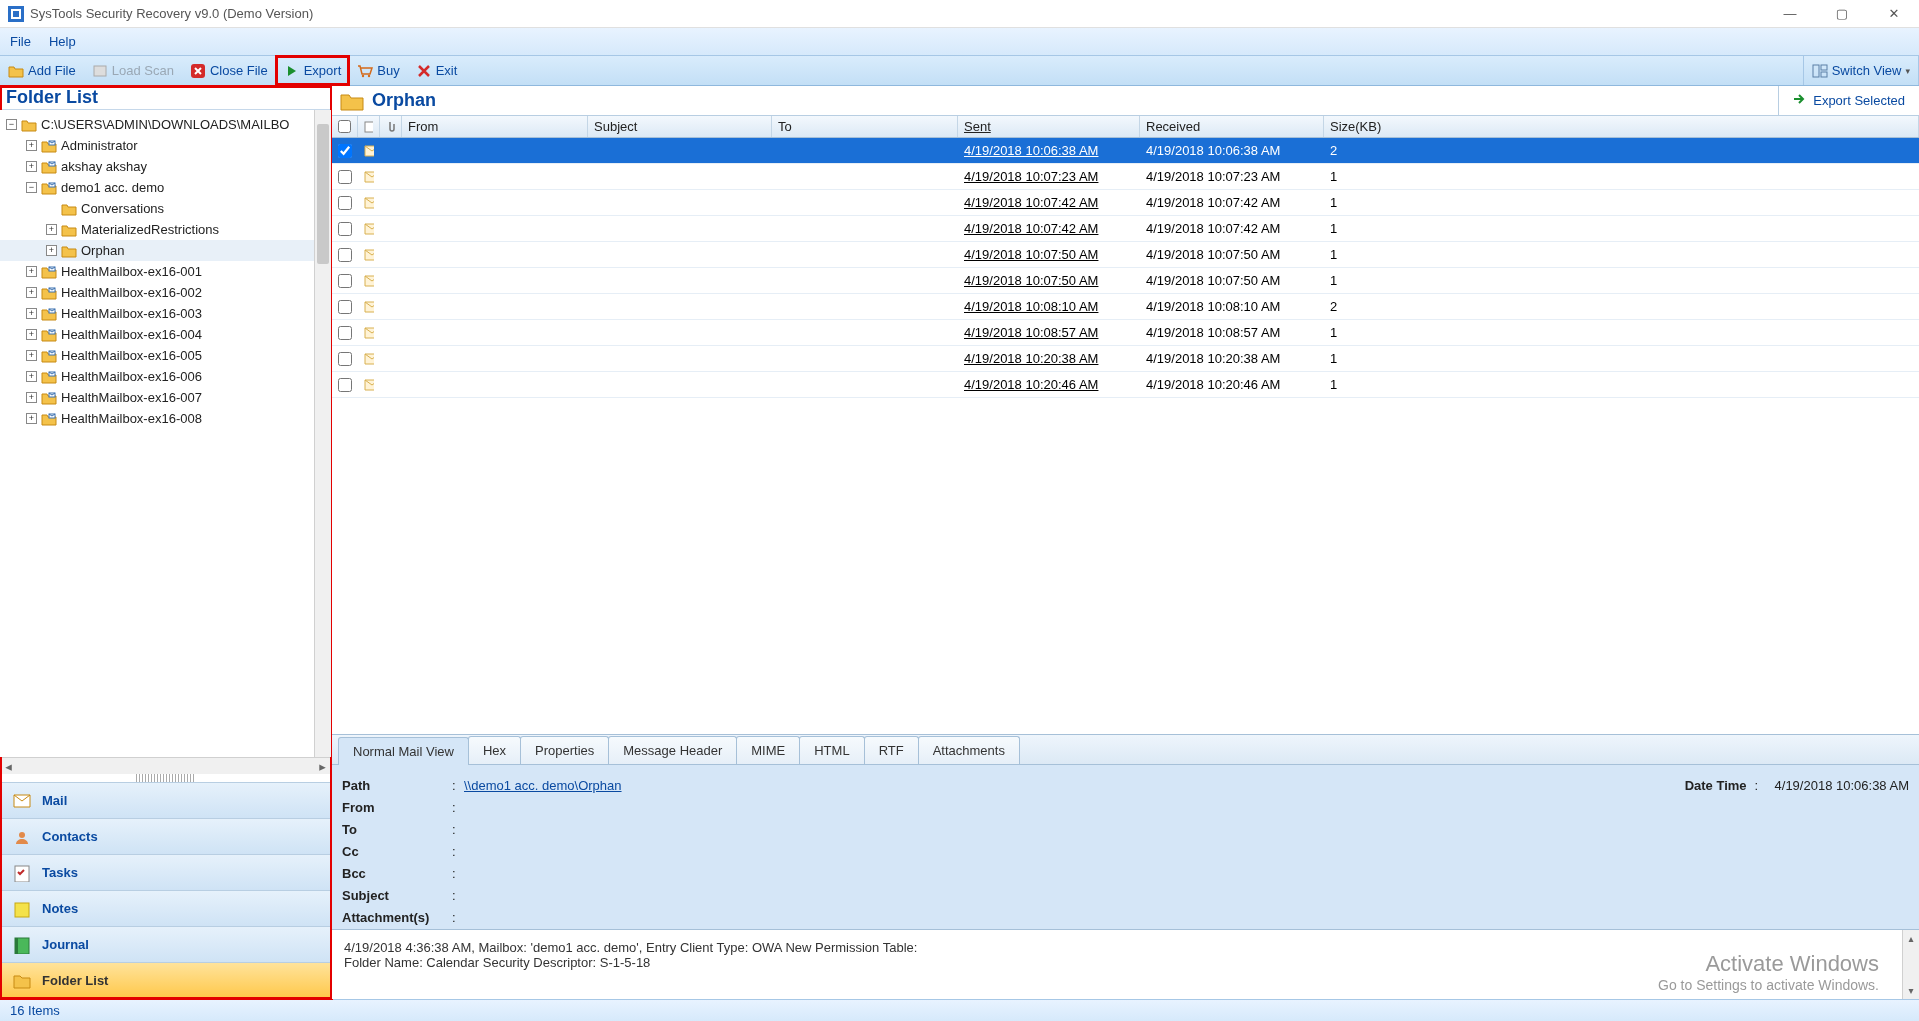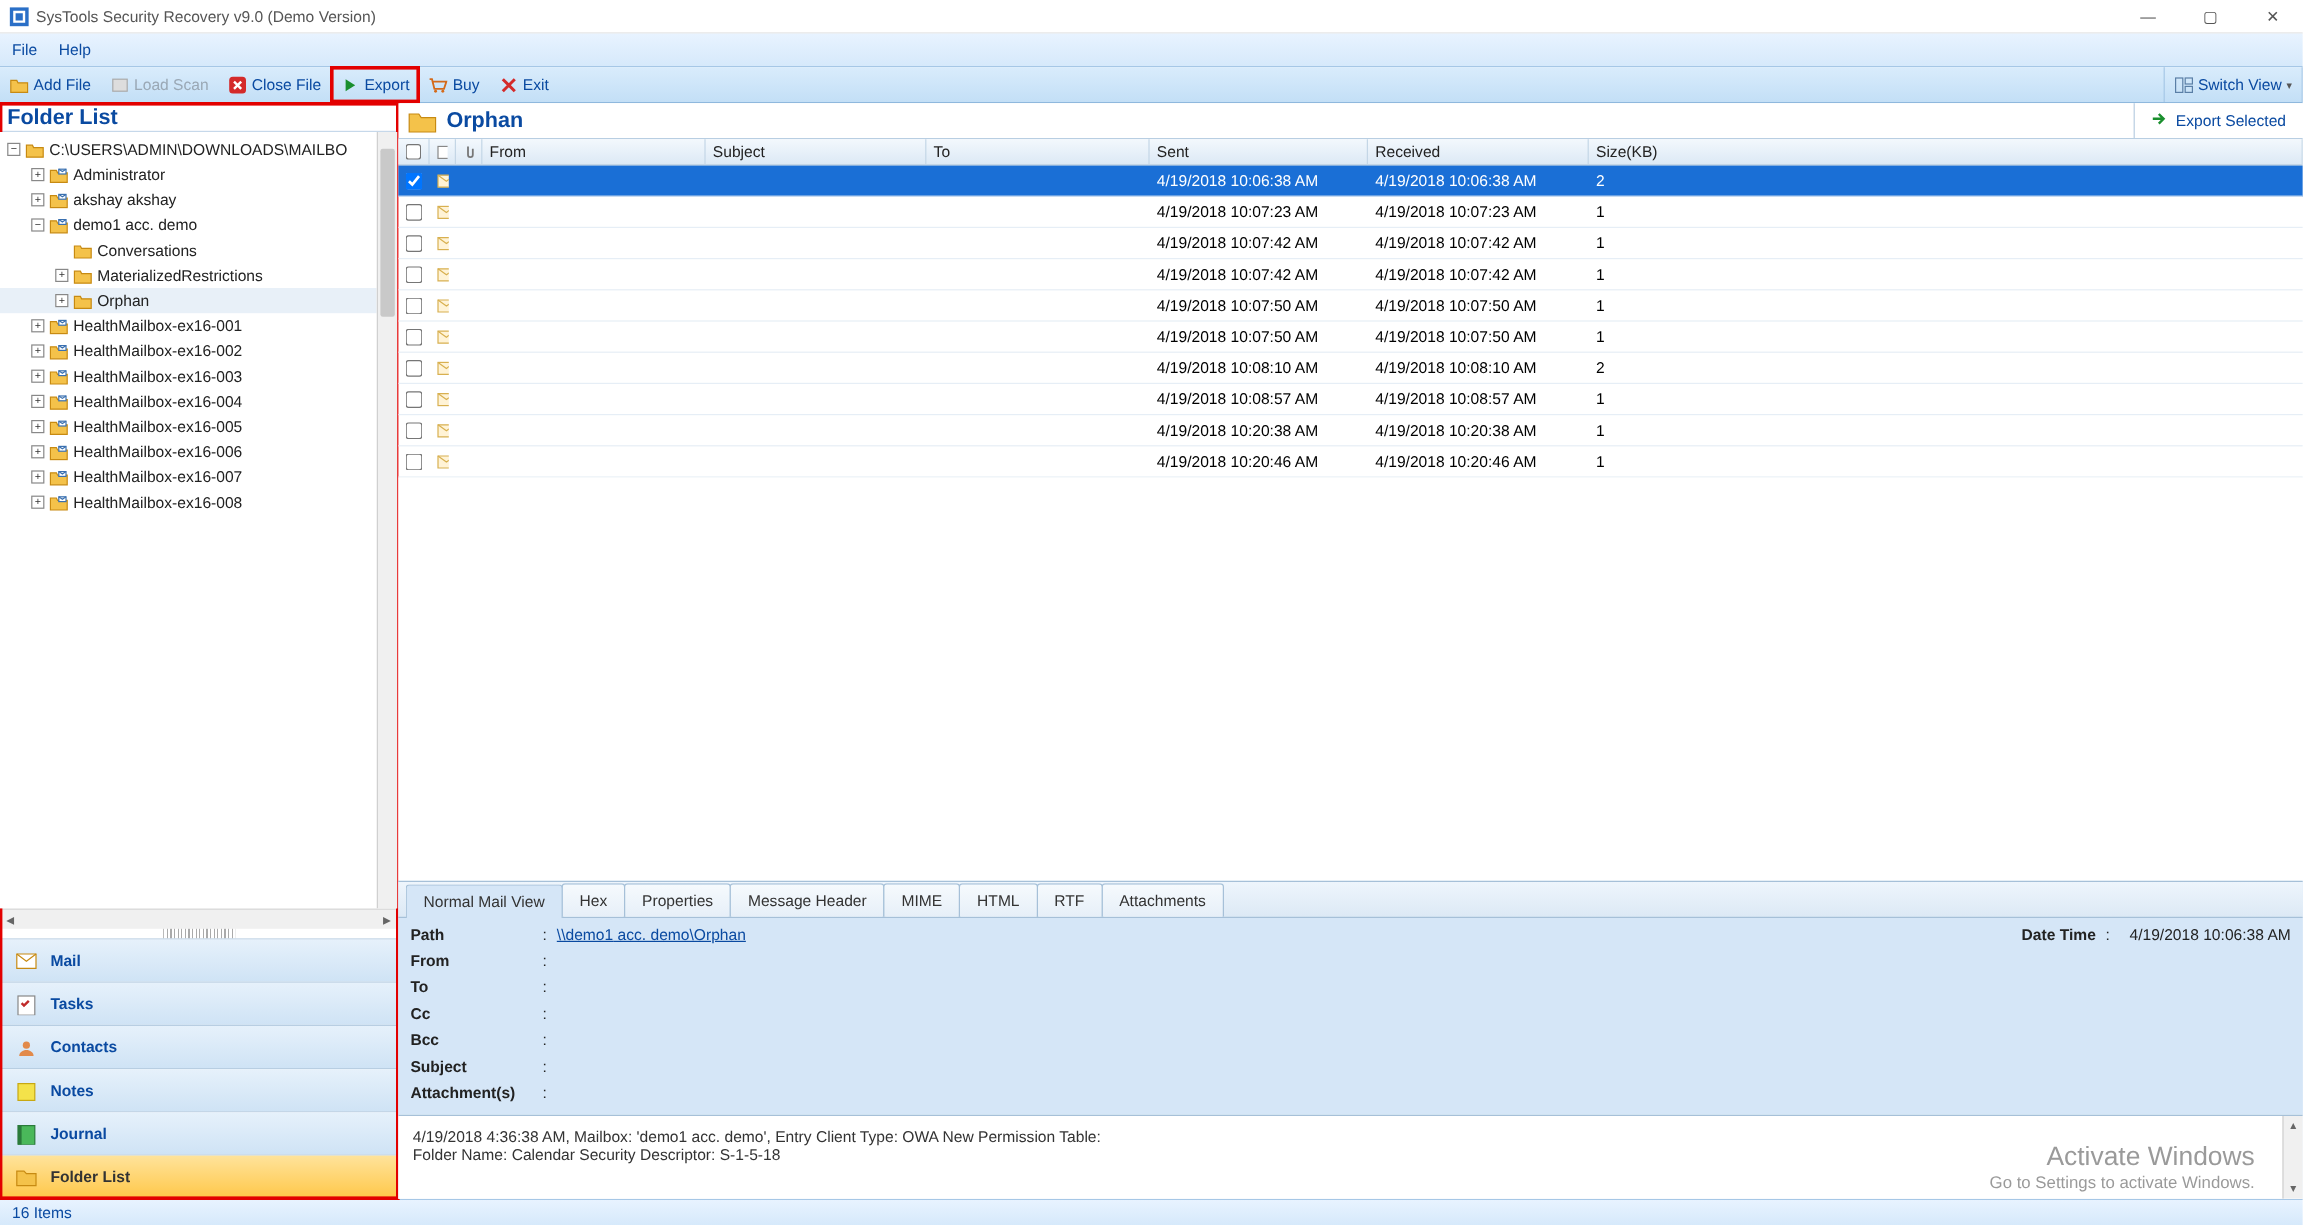--- a/index.html
+++ b/index.html
@@ -56,39 +56,39 @@
 .content-hdr .export-sel { display: flex; align-items: center; gap: 6px; padding: 0 14px; height: 100%; border-left: 1px solid #b8cee2; color: #0a4aa1; cursor: default; }
 
 .grid-hdr { height: 22px; background: linear-gradient(#f3f8fd,#dce9f5); display: flex; align-items: center; border-bottom: 1px solid #a6c0d8; }
 .grid-hdr .gcol { height: 100%; display: flex; align-items: center; padding: 0 6px; border-right: 1px solid #c4d6e6; color: #222; }
 .gc-chk { width: 26px; justify-content: center; }
 .gc-ico1 { width: 22px; justify-content: center; }
 .gc-ico2 { width: 22px; justify-content: center; }
 .gc-from { width: 186px; }
 .gc-subj { width: 184px; }
 .gc-to { width: 186px; }
-.gc-sent { width: 182px; }
+.gc-sent { width: 182px; text-decoration: underline; }
 .gc-recv { width: 184px; }
 .gc-size { flex: 1; }
 
 .grid-body { flex: 0 0 auto; }
 .grid-row { height: 26px; display: flex; align-items: center; border-bottom: 1px solid #e6eef6; }
 .grid-row.selected { background: #1a6fd6; color: #fff; }
 .grid-row .gcell { padding: 0 6px; display: flex; align-items: center; height: 100%; }
 .grid-row input[type=checkbox] { width: 14px; height: 14px; }
 
 .gap { flex: 1; background: #fff; }
 
 .preview { border-top: 1px solid #a6c0d8; background: #d5e6f7; display: flex; flex-direction: column; }
 .tabs { height: 30px; background: linear-gradient(#eef5fc,#dce9f5); display: flex; align-items: flex-end; padding: 0 6px; gap: 0; border-bottom: 1px solid #a6c0d8; }
 .tab { padding: 6px 14px; border: 1px solid #a6c0d8; border-bottom: none; background: linear-gradient(#f6fafd,#e6eff8); color: #333; cursor: default; border-radius: 3px 3px 0 0; margin-right: -1px; }
 .tab.active { background: #d5e6f7; position: relative; top: 1px; }
 
 .meta { padding: 6px 10px 4px; background: #d5e6f7; }
-.meta-row { display: flex; align-items: flex-start; height: 22px; }
+.meta-row { display: flex; align-items: flex-end; height: 22px; }
 .meta-row .mlbl { width: 110px; font-weight: bold; color: #222; }
 .meta-row .mcolon { width: 12px; color: #222; }
 .meta-row .mval { color: #222; }
 .meta-row .mval a { color: #0a4aa1; text-decoration: underline; }
 .meta .dt { margin-left: auto; display: flex; gap: 8px; }
 .meta .dt .mlbl { width: auto; }
 
 .body-pane { background: #fff; border-top: 1px solid #a6c0d8; padding: 10px 12px; font-family: 'Courier New', monospace; font-size: 13px; color: #333; position: relative; height: 70px; overflow: hidden; }
 .body-vscroll { position: absolute; right: 0; top: 0; bottom: 0; width: 17px; background: #f0f0f0; border-left: 1px solid #d0d0d0; display: flex; flex-direction: column; align-items: center; justify-content: space-between; }
 .body-vscroll .arr { height: 17px; color: #666; font-size: 10px; line-height: 17px; }
@@ -342,31 +342,31 @@
     <div class="navbtns" id="navbtns">
         <div class="navbtn">
           <span class="nicon"><svg width="20" height="18">
               <path d="M2 3h16v12H2z" fill="#fff" stroke="#c78a12"></path>
               <path d="M2 3l8 6 8-6" fill="none" stroke="#c78a12"></path>
             </svg></span>
           <span>Mail</span>
         </div>
         <div class="navbtn">
           <span class="nicon"><svg width="20" height="18">
+              <circle cx="10" cy="7" r="3" fill="#e28a4a"></circle>
+              <path d="M4 16c0-3 3-5 6-5s6 2 6 5" fill="#e28a4a"></path>
+            </svg></span>
+          <span>Contacts</span>
+        </div>
+        <div class="navbtn">
+          <span class="nicon"><svg width="20" height="18">
               <rect x="3" y="2" width="14" height="16" fill="#fff" stroke="#888"></rect>
               <path d="M6 8l2 2 4-4" fill="none" stroke="#c02a2a" stroke-width="2"></path>
             </svg></span>
           <span>Tasks</span>
-        </div>
-        <div class="navbtn">
-          <span class="nicon"><svg width="20" height="18">
-              <circle cx="10" cy="7" r="3" fill="#e28a4a"></circle>
-              <path d="M4 16c0-3 3-5 6-5s6 2 6 5" fill="#e28a4a"></path>
-            </svg></span>
-          <span>Contacts</span>
         </div>
         <div class="navbtn">
           <span class="nicon"><svg width="20" height="18">
               <rect x="3" y="3" width="14" height="14" fill="#f4e24a" stroke="#c7a812"></rect>
             </svg></span>
           <span>Notes</span>
         </div>
         <div class="navbtn">
           <span class="nicon"><svg width="20" height="18">
               <rect x="3" y="2" width="14" height="16" fill="#4ab85a" stroke="#2a7a3a"></rect>

